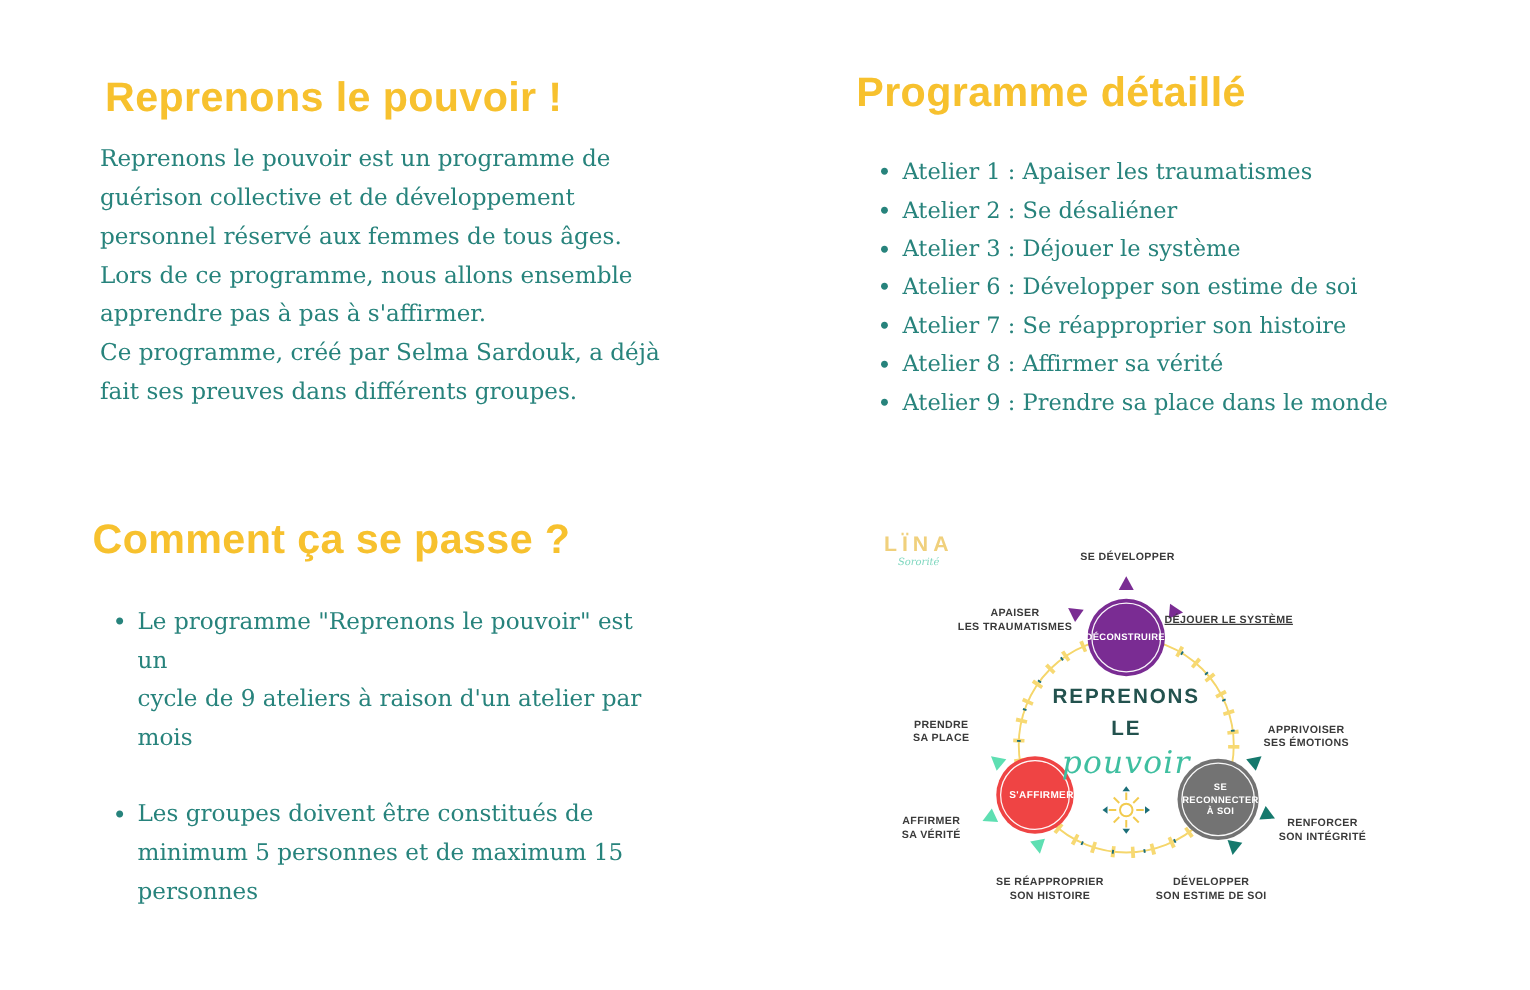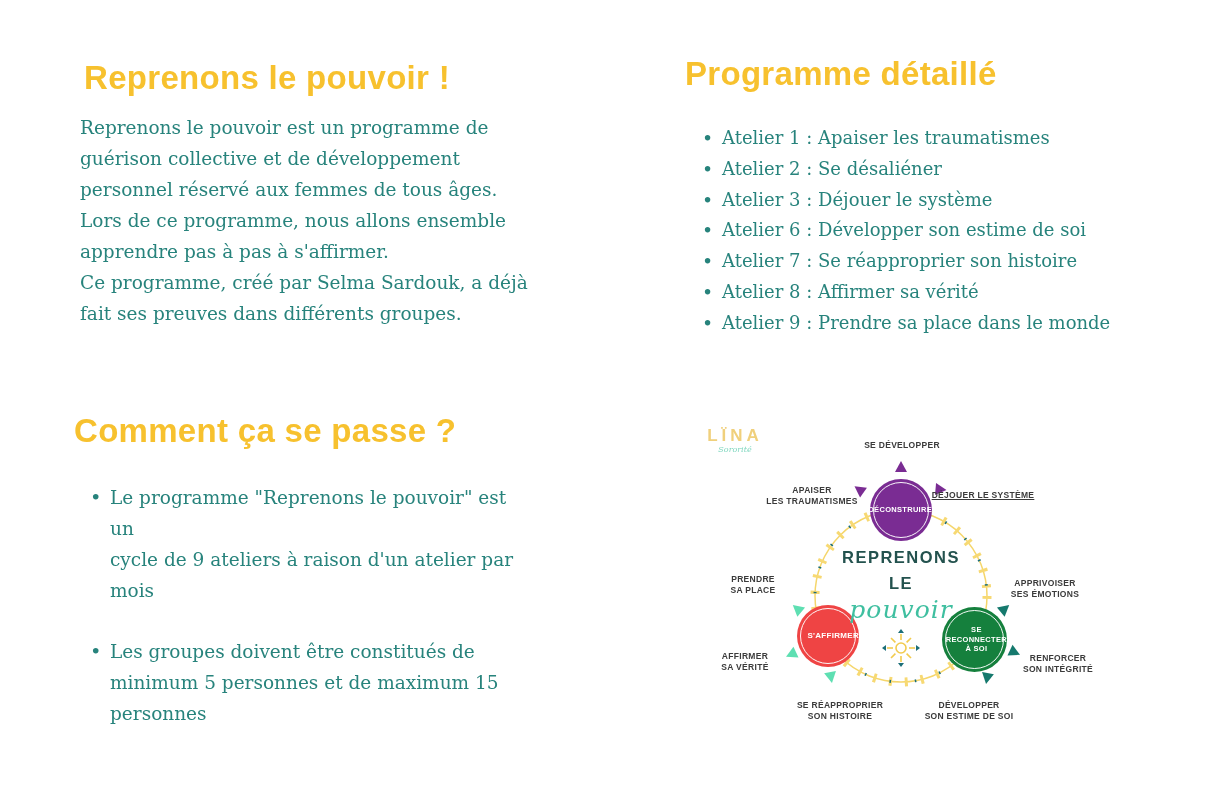--- a/index.html
+++ b/index.html
@@ -65,21 +65,21 @@
     display:flex;align-items:center;justify-content:flex-end;
     text-align:center;color:#fff;font-weight:700;letter-spacing:.3px;
   }
   .node::before{
     content:"";position:absolute;inset:3px;border:1.5px solid rgba(255,255,255,.95);
     border-radius:50%;
   }
   .node span{white-space:pre-line;line-height:1.3;}
   .node-deconstruire{left:180px;top:61px;width:62px;height:62px;background:#7A2C93;font-size:7.5px;}
   .node-saffirmer{left:107px;top:187px;width:62px;height:62px;background:#ef4444;font-size:8px;}
-  .node-reconnecter{left:252px;top:189px;width:65px;height:65px;background:#15803d;font-size:7.5px;}
+  .node-reconnecter{left:252px;top:189px;width:65px;height:65px;background:#737373;font-size:7.5px;}
 
   .center-stack{left:136px;top:130px;width:150px;text-align:center;}
   .center-line{font-size:16.5px;font-weight:700;letter-spacing:1.5px;color:#23524E;}
   .center-line + .center-line{margin-top:7px;}
   .center-script{
     font-family:"DejaVu Serif",serif;font-style:italic;
     font-size:25px;color:#3FBFA0;letter-spacing:1px;margin-top:2px;
   }
   .mandala{margin-top:3px;}
 

